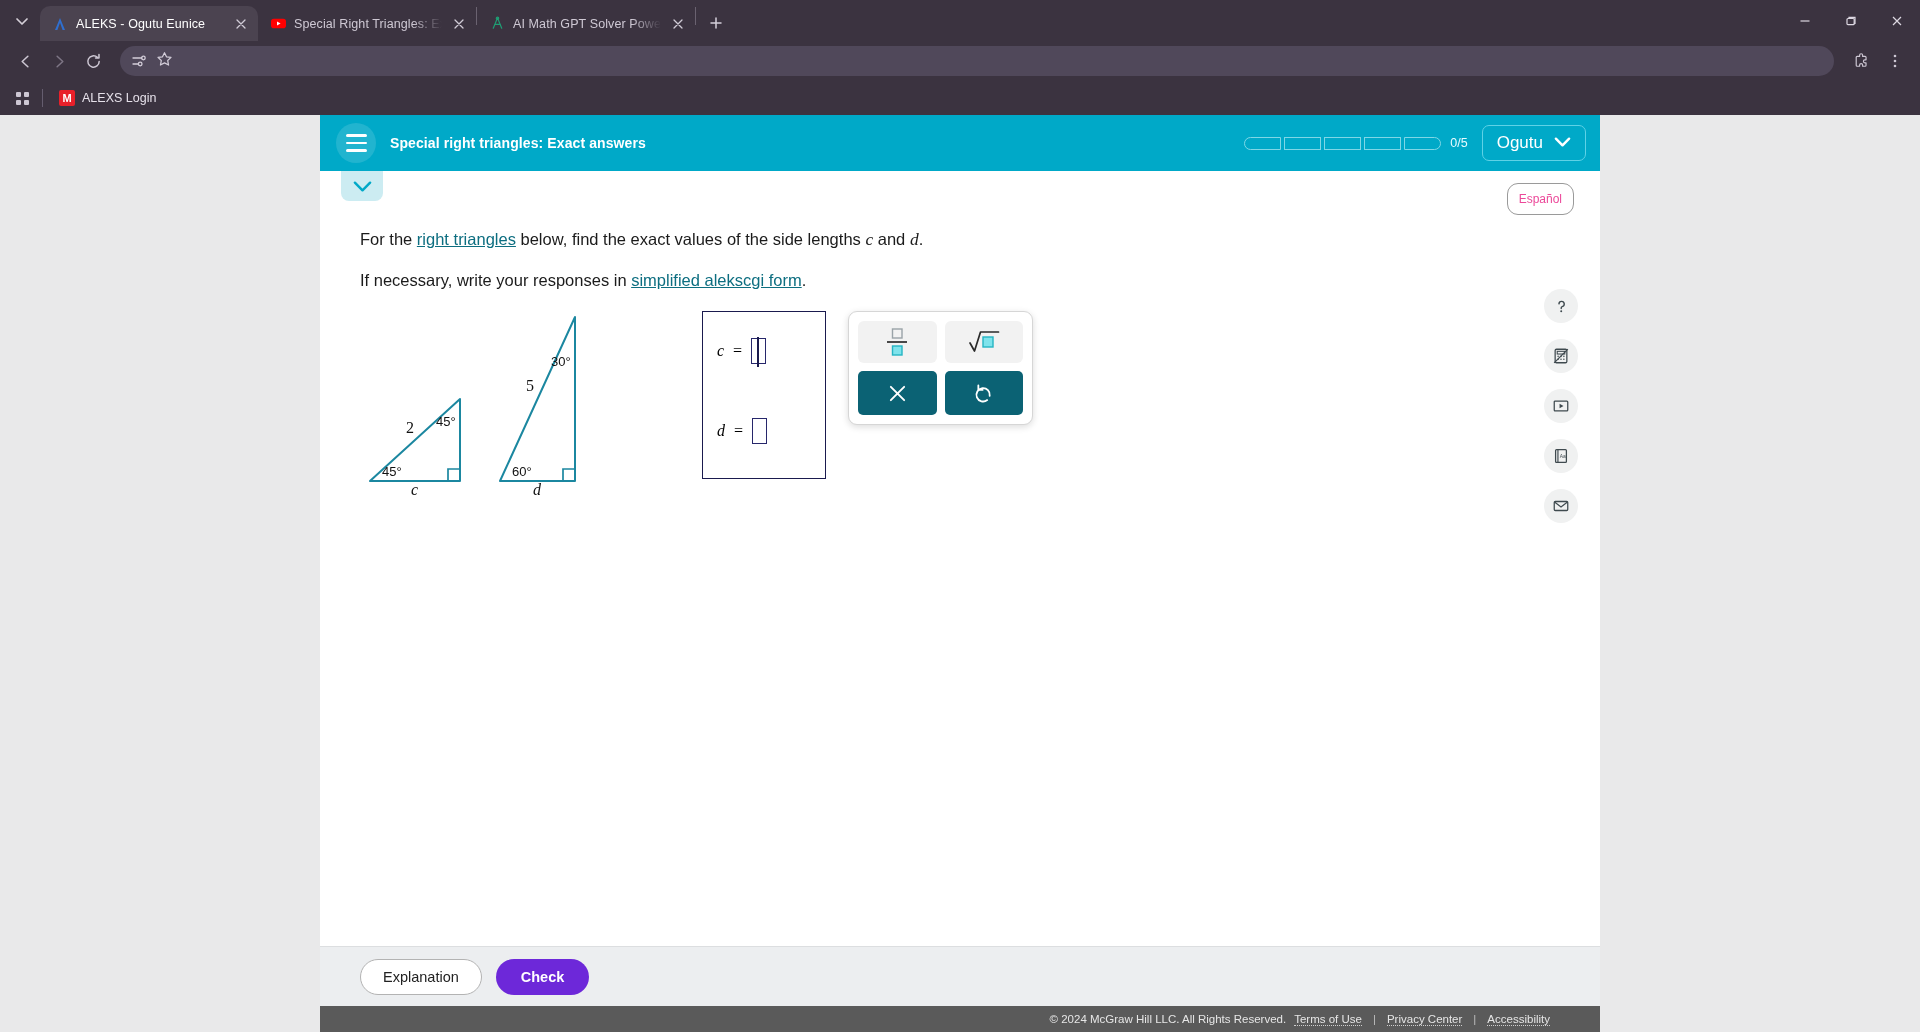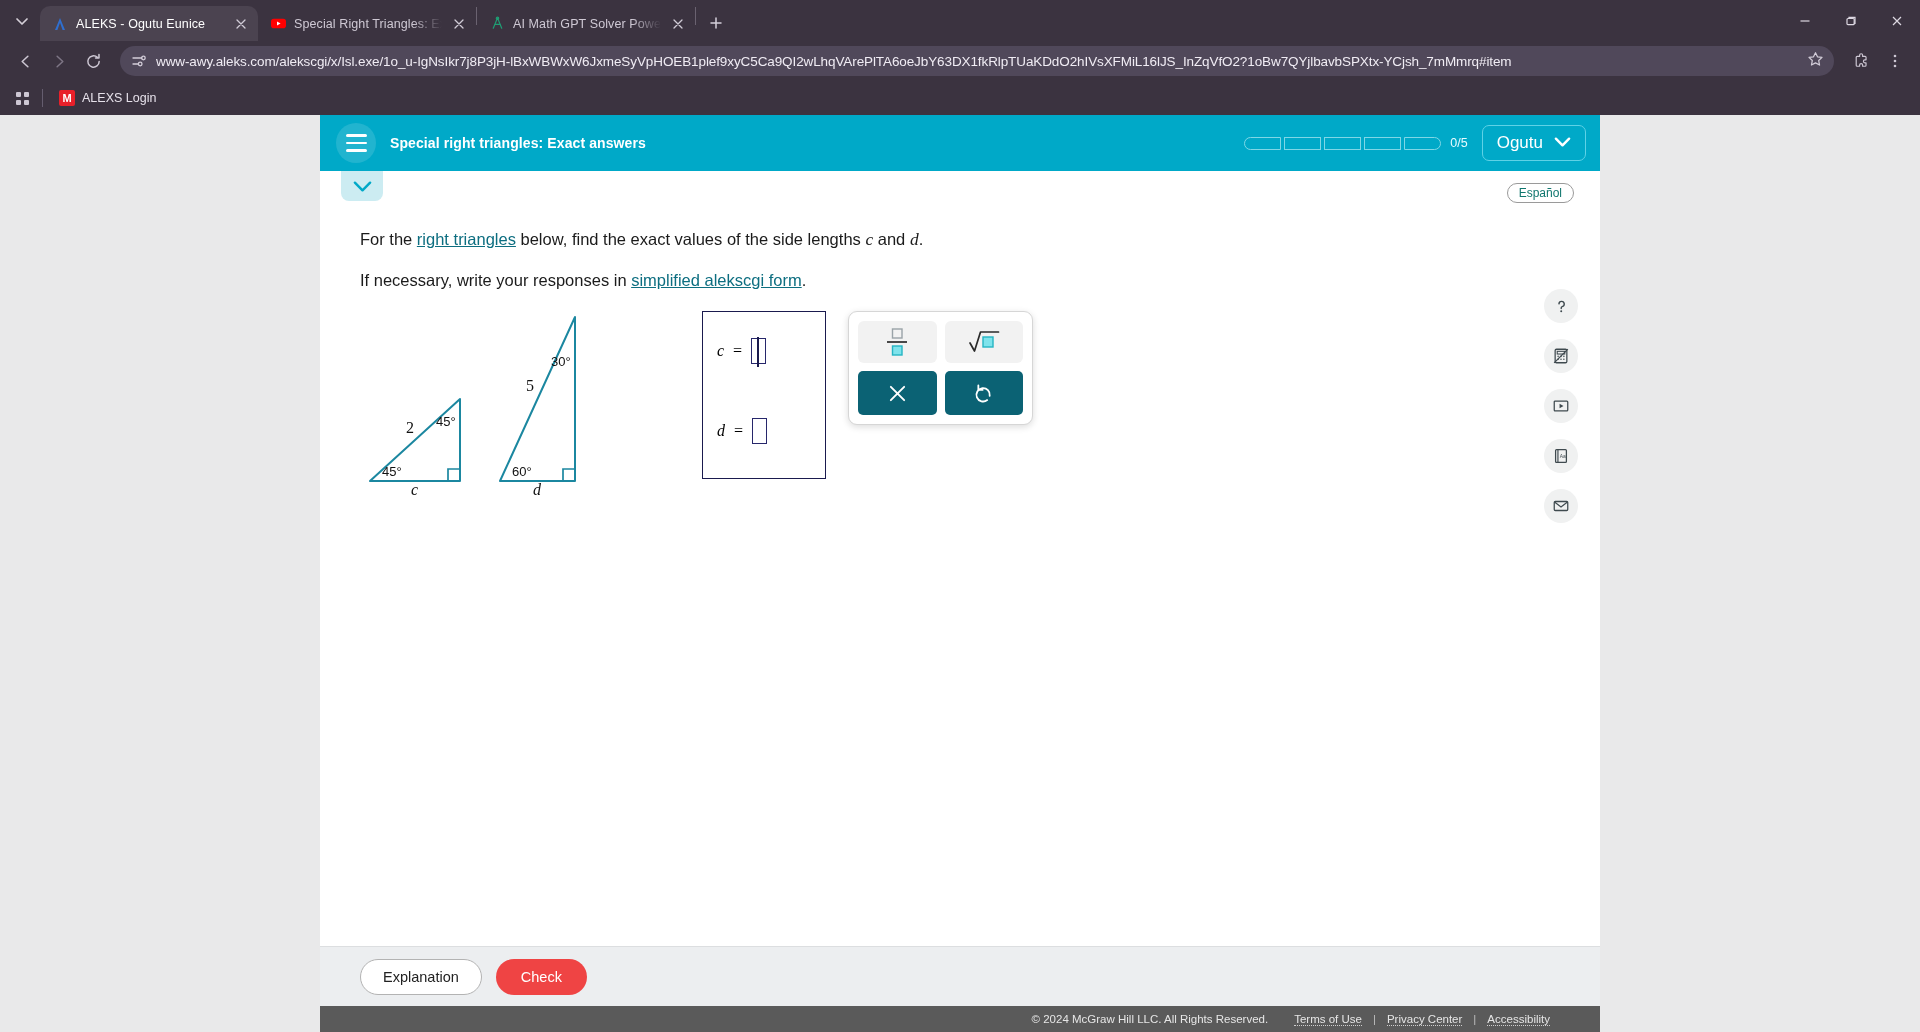--- a/index.html
+++ b/index.html
@@ -108,21 +108,21 @@
 
   
   .content { flex: 1; position: relative; background: #fff; overflow: hidden; }
   .collapse-tab {
     position: absolute; left: 21px; top: 0; width: 42px; height: 30px;
     background: #ccecf2; border-radius: 0 0 8px 8px;
     display: flex; align-items: center; justify-content: center; color: #00a9c8;
   }
   .espanol {
     position: absolute; right: 26px; top: 12px; border: 1px solid #9a9a9a;
-    border-radius: 11px; padding: 2px 11px; font-size: 12px; color: #0f766e; background:#fff;
+    border-radius: 11px; padding: 8px 11px; font-size: 12px; color: #ec4899; background:#fff;
   }
   .q-body { padding: 58px 0 0 40px; }
   .q-line { font-size: 16.5px; color: #1b1b1b; margin-bottom: 21px; }
   .q-line a { color: #0d6e80; text-decoration: underline; }
   .mvar { font-family: "Liberation Serif", serif; font-style: italic; font-size: 17.5px; }
 
   .work-row { display: flex; align-items: flex-start; gap: 0; margin-top: 17px; }
 
   
   .tri-svg { display:block; }
@@ -169,31 +169,31 @@
   
   .app-footer {
     height: 60px; background: #eceef0; border-top: 1px solid #dcdee0;
     display: flex; align-items: center; padding-left: 40px; gap: 14px; flex-shrink: 0;
   }
   .btn-expl {
     border: 1px solid #b3b3b3; background: #fff; border-radius: 19px;
     padding: 9px 22px; font-size: 14.5px; color: #222;
   }
   .btn-check {
-    background: #ef4444; color: #fff; border-radius: 19px;
-    padding: 10px 25px; font-size: 14.5px; font-weight: normal;
+    background: #6d28d9; color: #fff; border-radius: 19px;
+    padding: 10px 25px; font-size: 14.5px; font-weight: bold;
   }
   .copyright {
     height: 26px; background: #5a5a5a; display: flex; align-items: center;
     justify-content: flex-end; padding-right: 50px; gap: 0; flex-shrink: 0;
     color: #e6e6e6; font-size: 11.5px;
   }
   .copyright a { color: #e6e6e6; text-decoration: none; border-bottom: 1px dotted #cfcfcf; }
   .cr-sep { padding: 0 11px; color: #bdbdbd; }
-  .cr-txt { margin-right: 26px; }
+  .cr-txt { margin-right: 8px; }
 </style>
 </head>
 <body>
 
 <div class="browser">
 
   <div class="tabstrip">
     <div class="tab-listbtn">
       <svg width="14" height="14" viewBox="0 0 14 14">
           <path d="M2 5l5 5 5-5" stroke="currentColor" stroke-width="1.7" fill="none" stroke-linecap="round" stroke-linejoin="round"></path>
@@ -291,21 +291,20 @@
     </div>
 
     <div class="omnibox">
       <span class="omni-icon">
         <svg width="16" height="16" viewBox="0 0 16 16">
             <path d="M2 5h9M2 11h5" stroke="currentColor" stroke-width="1.3" stroke-linecap="round"></path>
             <circle cx="12.4" cy="5" r="1.8" fill="none" stroke="currentColor" stroke-width="1.3"></circle>
             <circle cx="9.2" cy="11" r="1.8" fill="none" stroke="currentColor" stroke-width="1.3"></circle>
           </svg>
       </span>
-      <span class="omni-url">www-awy.aleks.com/alekscgi/x/Isl.exe/1o_u-IgNsIkr7j8P3jH-lBxWBWxW6JxmeSyVpHOEB1plef9xyC5Ca9QI2wLhqVArePlTA6oeJbY63DX1fkRlpTUaKDdO2hIVsXFMiL16lJS_InZqVfO2?1oBw7QYjlbavbSPXtx-YCjsh_7mMmrq#item</span>
       <span class="omni-right">
         <span>
           <svg width="17" height="17" viewBox="0 0 18 18">
               <path d="M9 1.8l2.1 4.4 4.8.6-3.5 3.3.9 4.8L9 12.6l-4.3 2.3.9-4.8L2.1 6.8l4.8-.6z" fill="none" stroke="currentColor" stroke-width="1.3" stroke-linejoin="round"></path>
             </svg>
         </span>
       </span>
     </div>
 
     <div class="nav-btn">

